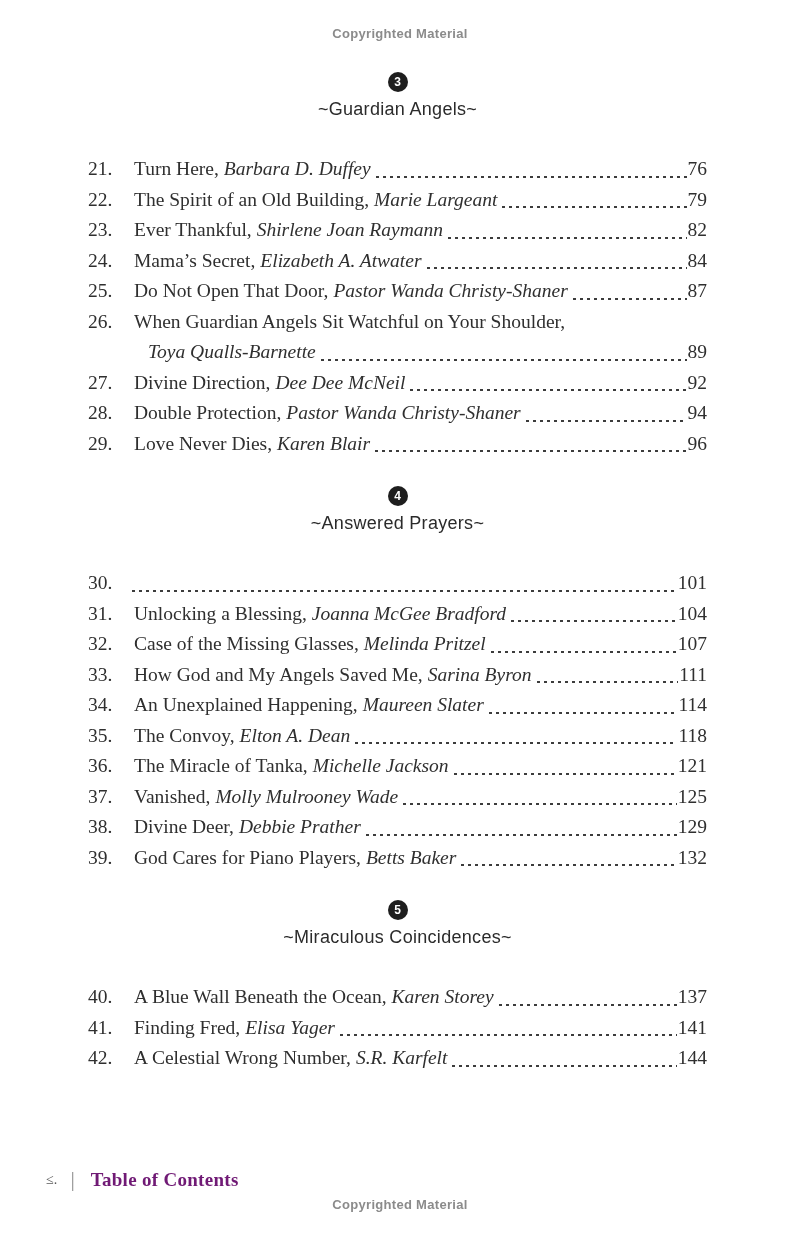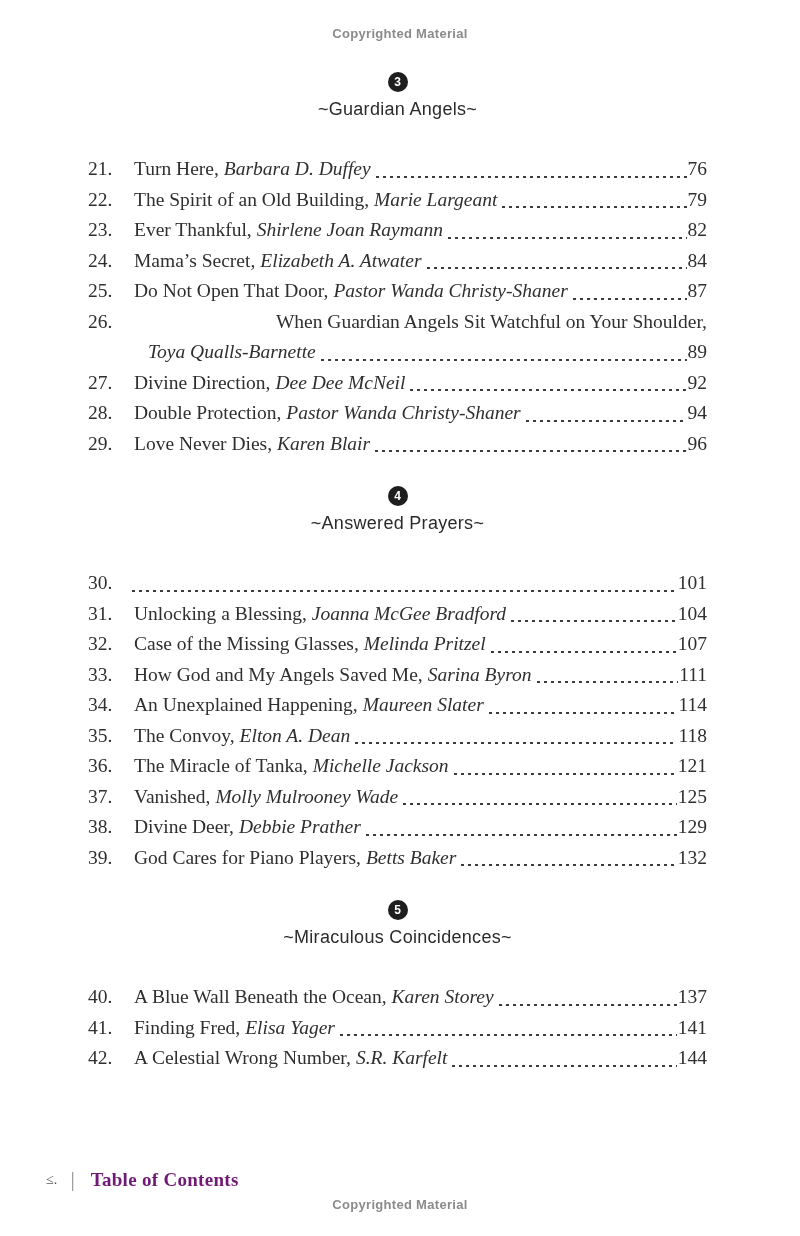--- a/index.html
+++ b/index.html
@@ -44,21 +44,21 @@
   }
   .section-title {
     font-family:"Liberation Sans", sans-serif;
     font-weight:400;
     font-size:18px;
     color:#2b2b2b;
     letter-spacing:0.3px;
     margin:7px 0 0 0;
   }
   .entry-list { margin-top:34px; }
-  .entry { display:flex; align-items:stretch; line-height:30.5px; font-size:19.5px;justify-content:space-between; }
+  .entry { display:flex; align-items:stretch; line-height:30.5px; font-size:19.5px; }
   .entry-num { flex:0 0 39px; white-space:nowrap; }
   .entry-text { white-space:nowrap; flex:0 0 auto;margin-left:7px; }
   .entry-text.cont { padding-left:14px; }
   .entry-author { font-style:italic; margin-left:5px; }
   .leader {
     flex:1 1 auto;
     min-width:8px;
     margin:0 1px 0 3px;
     background-image:radial-gradient(circle, #3c3c3c 1.15px, rgba(0,0,0,0) 1.45px);
     background-size:7px 4px;

